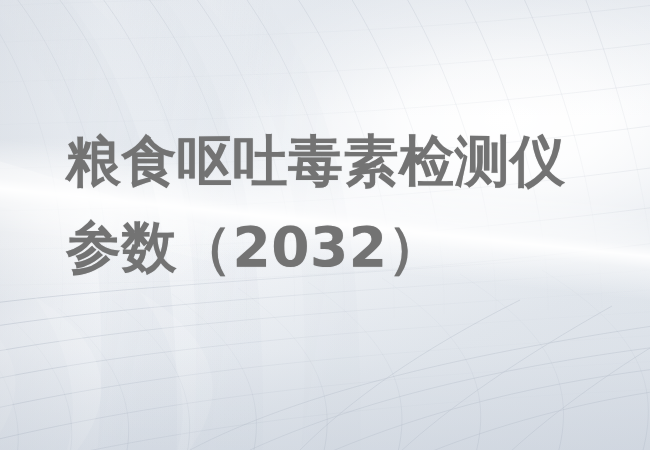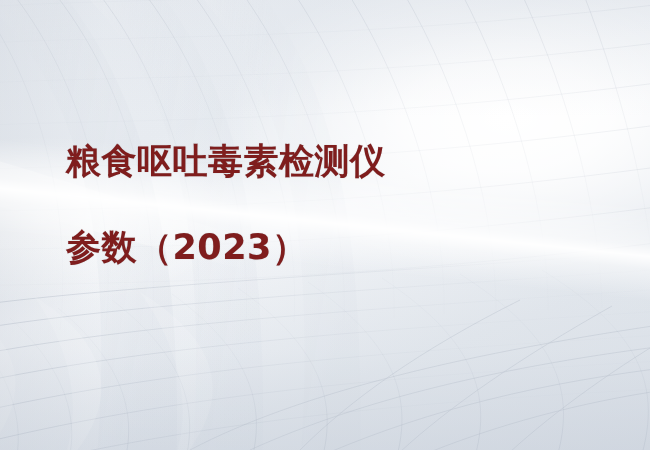--- a/index.html
+++ b/index.html
@@ -46,23 +46,23 @@
   #bg-mesh { pointer-events: none; }
 
   
   #title-block {
     position: absolute;
     left: 66px;
     top: 118px;
     width: 520px;
   }
   .title-line {
-    color: #7f1d1d;
+    color: #737373;
     font-weight: bold;
-    font-size: 35px;
+    font-size: 55px;
     line-height: 86px;
     letter-spacing: 0.5px;
     white-space: nowrap;
     text-shadow: 0 0 1px rgba(0,0,0,0.25);
   }
 </style>
 </head>
 <body>
 
 <div id="banner">
@@ -172,16 +172,16 @@
       </g>
     </g>
   </svg>
 
   <div class="bg-layer" id="bg-vignette"></div>
 
   <div class="bg-layer" id="bg-sheen"></div>
 
   <div id="title-block">
     <div class="title-line">粮食呕吐毒素检测仪</div>
-    <div class="title-line">参数（2023）</div>
+    <div class="title-line">参数（2032）</div>
   </div>
 
 </div>
 
 </body></html>

